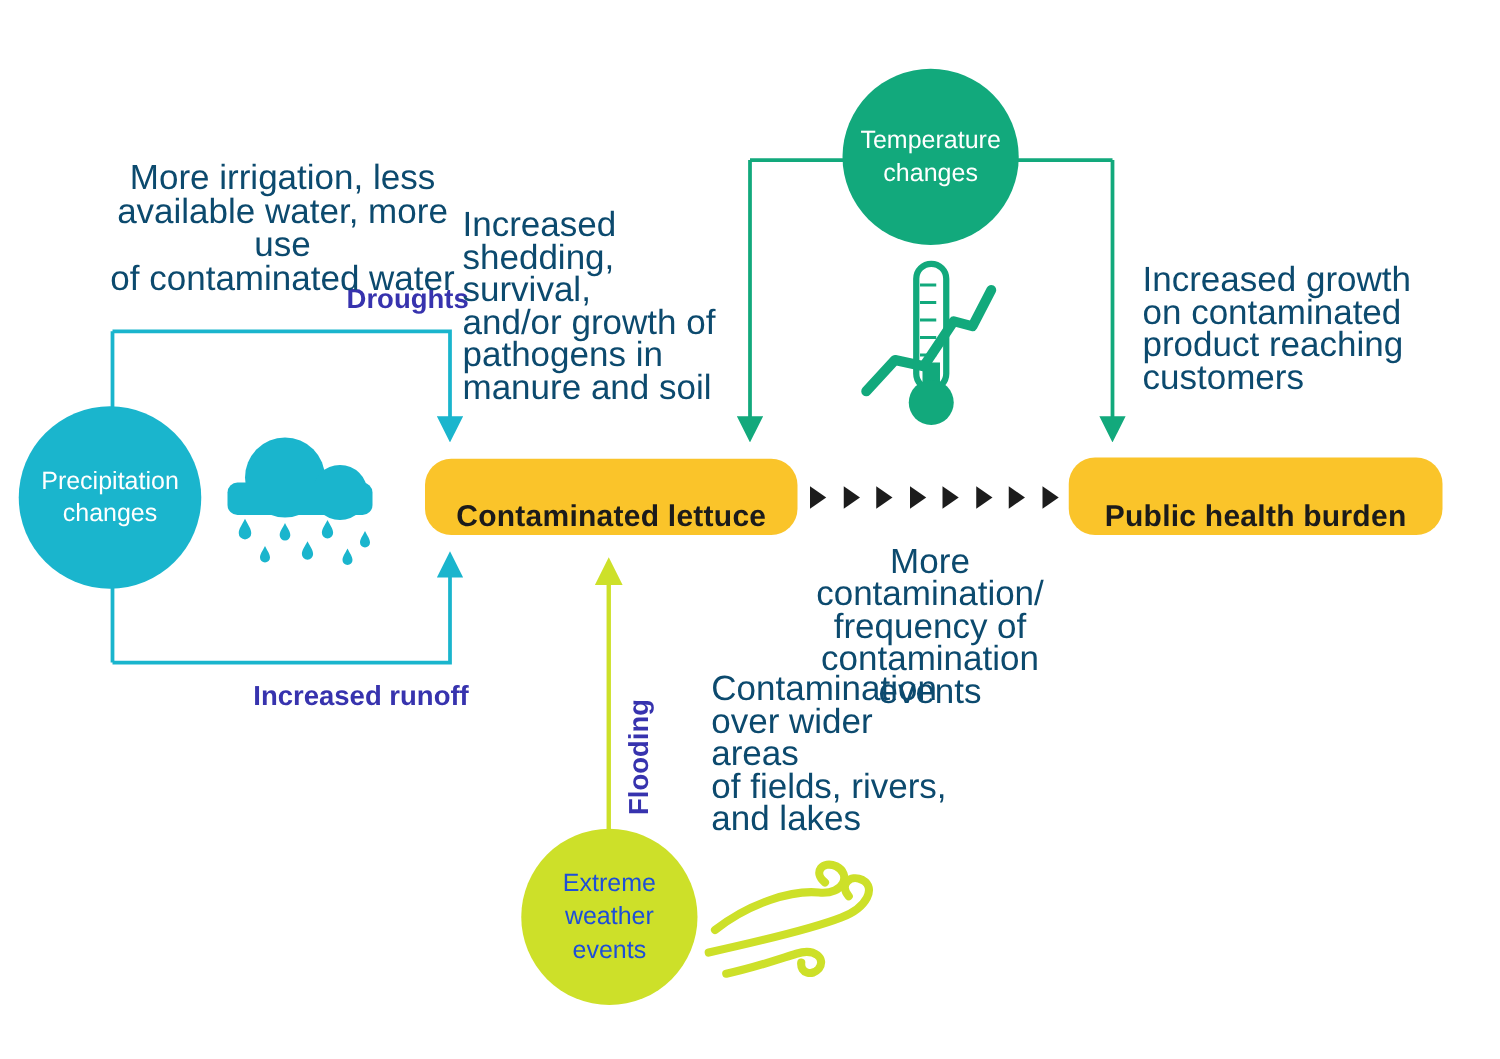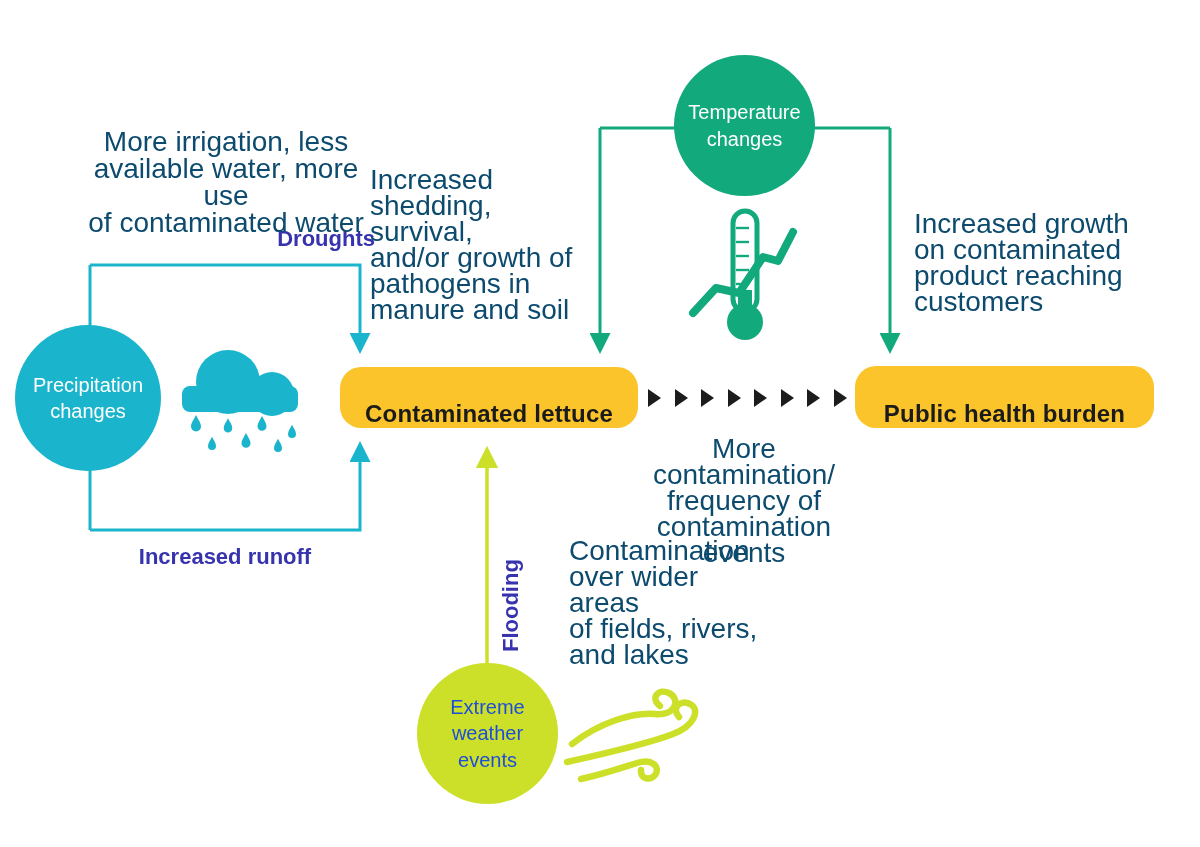--- a/index.html
+++ b/index.html
@@ -29,21 +29,21 @@
     font-weight:700;font-size:24px;color:#1b1b1b;letter-spacing:.2px;
   }
   #lettuce-node{left:340px;top:367px;width:298px;height:61px;}
   #public-health-node{left:855px;top:366px;width:299px;height:62px;}
 
   .note{position:absolute;font-size:28px;line-height:26px;white-space:pre-line;color:#0c4a6e;}
   .edge-label{position:absolute;font-size:22px;font-weight:700;color:var(--indigo);}
 
   #droughts-desc{left:70px;top:128px;width:312px;text-align:center;line-height:27px;}
   #droughts-label{left:75px;top:226px;width:300px;text-align:right;}
-  #runoff-label{left:75px;top:544px;width:300px;text-align:center;}
+  #runoff-label{left:75px;top:544px;width:300px;text-align:right;}
   #runoff-desc{left:70px;top:589px;width:312px;text-align:center;line-height:26px;}
   #shedding-desc{left:370px;top:167px;width:212px;}
   #growth-desc{left:914px;top:167px;width:220px;text-align:left;margin-top:44px;}
   #more-contam-desc{left:618px;top:436px;width:252px;text-align:center;}
   #wider-desc{left:569px;top:538px;width:190px;text-align:left;}
   #flooding-label{
     left:498px;top:540px;height:112px;
     writing-mode:vertical-rl;transform:rotate(180deg);
     display:flex;align-items:center;
   }

